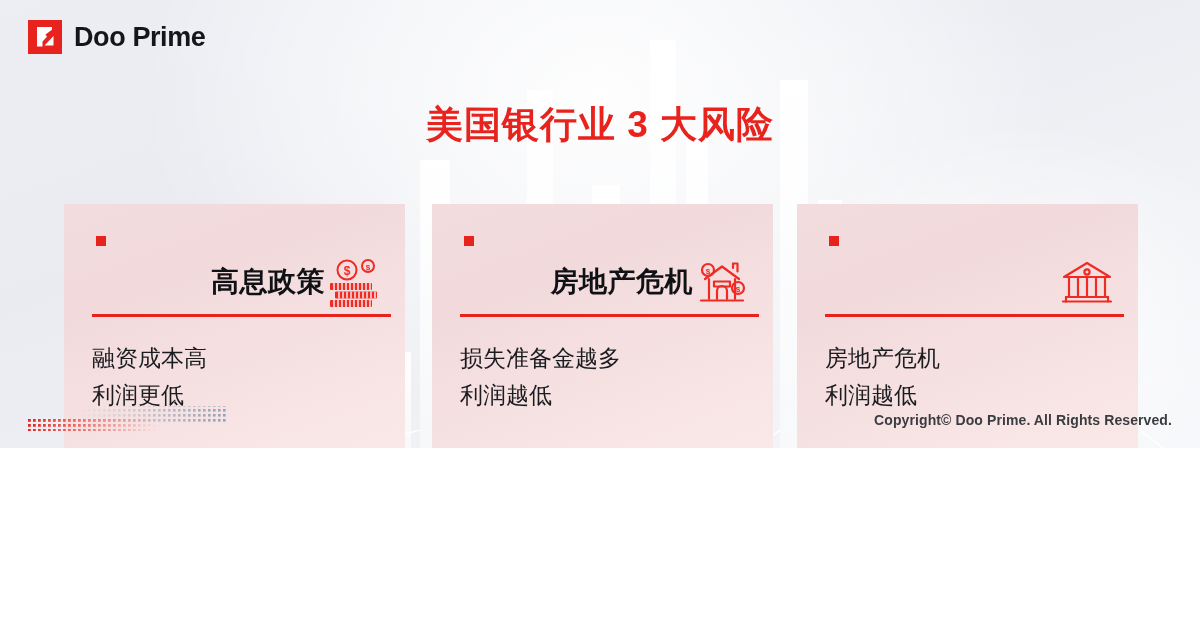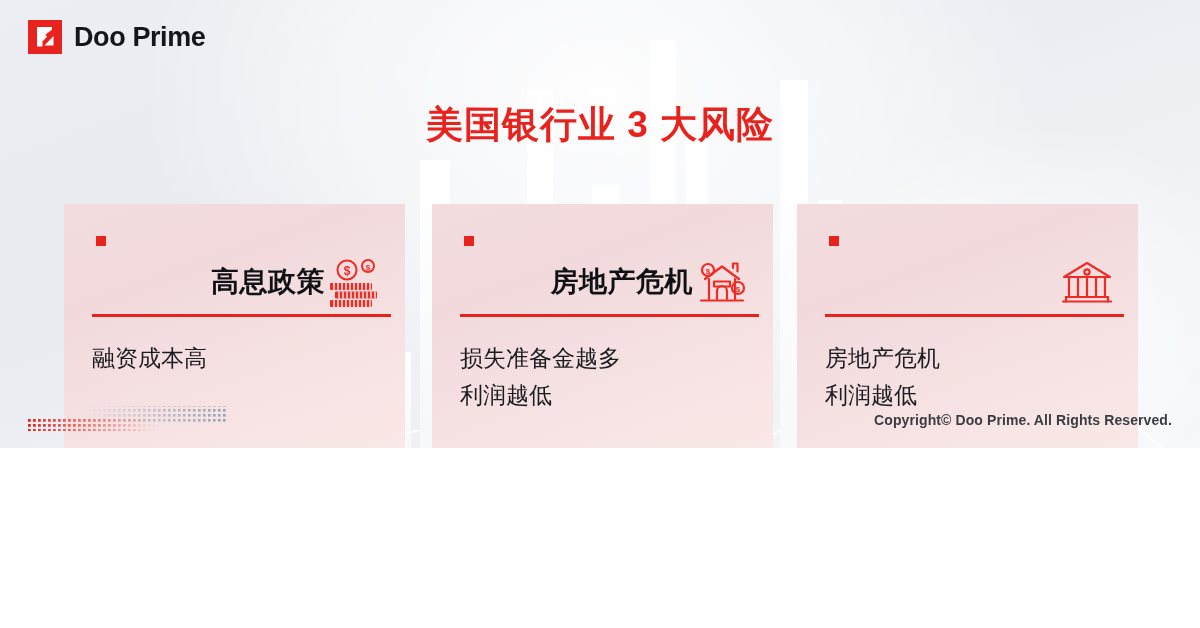--- a/index.html
+++ b/index.html
@@ -184,20 +184,21 @@
           <g stroke="#f6dcdc" stroke-width="1.6">
             <path d="M9 26v7M13 26v7M17 26v7M21 26v7M25 26v7M29 26v7M33 26v7M37 26v7M41 26v7M45 26v7"></path>
             <path d="M14 34.5v7M18 34.5v7M22 34.5v7M26 34.5v7M30 34.5v7M34 34.5v7M38 34.5v7M42 34.5v7M46 34.5v7M50 34.5v7"></path>
             <path d="M9 43v7M13 43v7M17 43v7M21 43v7M25 43v7M29 43v7M33 43v7M37 43v7M41 43v7M45 43v7"></path>
           </g>
         </svg>
       </div>
       <div class="card-rule"></div>
       <div class="card-body">
         <div>融资成本高</div>
+        <div>利润更低</div>
       </div>
     </div>
 
     <div class="card c2">
       <div class="card-marker"></div>
       <div class="card-head">
         <span class="card-title">房地产危机</span>
         <svg class="card-icon" viewBox="0 0 58 50">
           <g fill="none" stroke="#ef2b24" stroke-width="2.2" stroke-linejoin="round" stroke-linecap="round">
             <path d="M12 22 L29 9.5 L46 22"></path>

